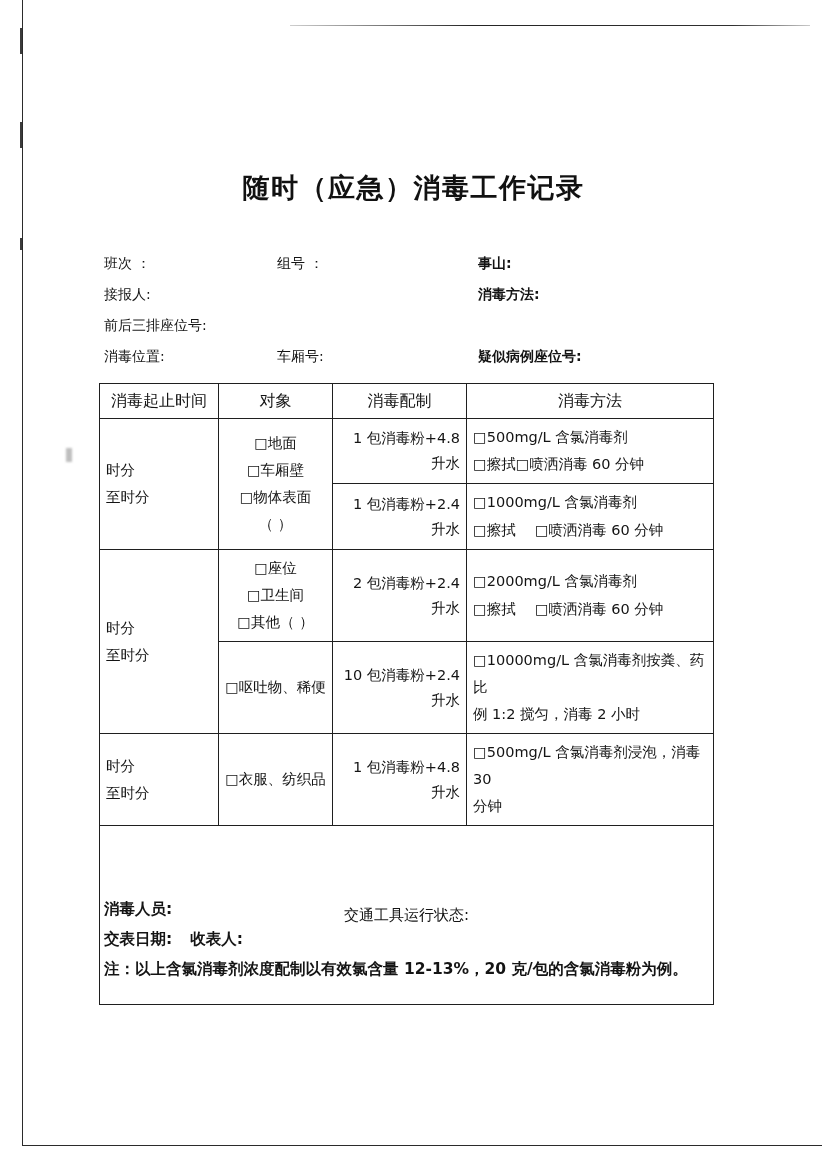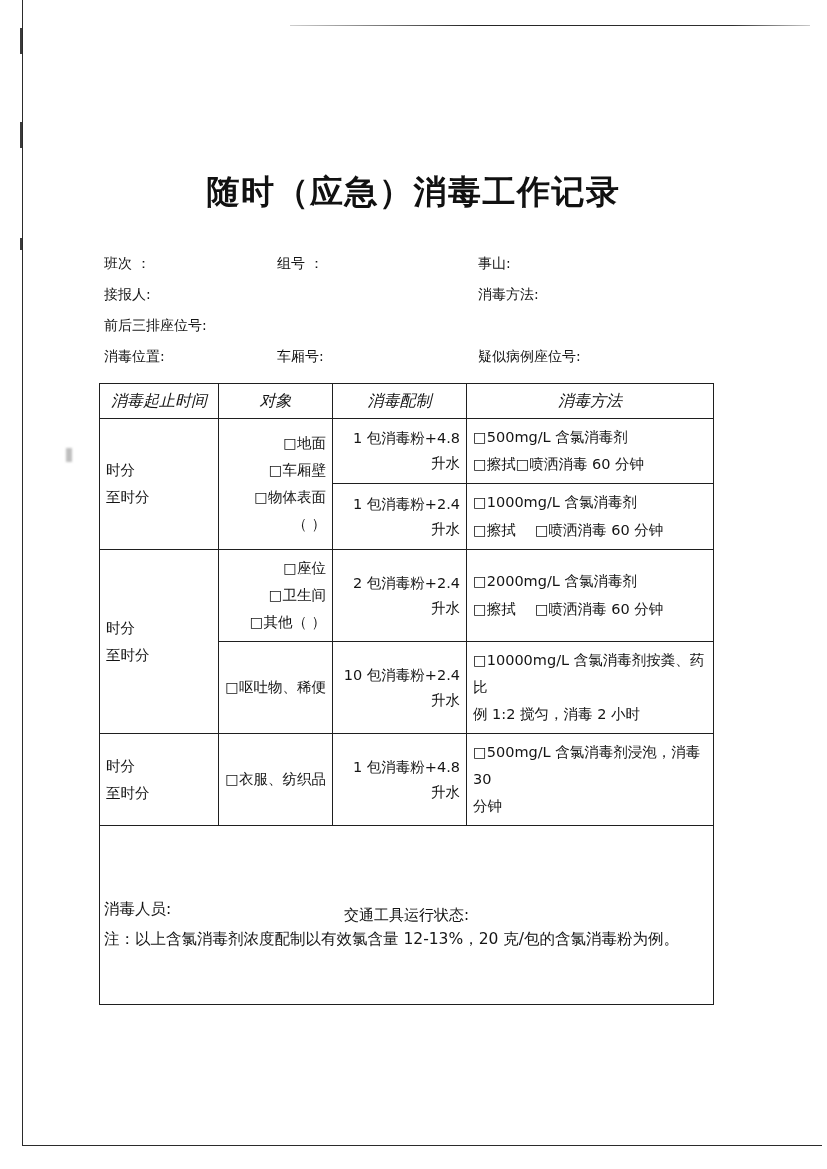--- a/index.html
+++ b/index.html
@@ -53,39 +53,39 @@
   }
 
   
   .doc-title {
     position: absolute;
     left: 0; top: 170px;
     width: 827px;
     text-align: center;
     font-family: "DejaVu Serif", "Liberation Serif", serif;
     font-weight: bold;
-    font-size: 33px;
+    font-size: 27px;
     letter-spacing: 1.5px;
     color: #111;
   }
 
   
   .header-block {
     position: absolute;
     left: 104px; top: 248px;
     width: 620px;
     font-size: 14px;
     line-height: 31px;
     color: #141414;
   }
   .hrow { position: relative; height: 31px; white-space: nowrap; }
   .hcell { position: absolute; top: 0; }
   .c1 { left: 0px; }
   .c2 { left: 173px; }
-  .c3 { left: 374px; }
+  .c3 { left: 374px; font-weight: bold; }
 
   
   .tbl {
     position: absolute;
     left: 99px; top: 383px;
     width: 614px;
     border-collapse: collapse;
     table-layout: fixed;
     font-size: 14.5px;
     color: #141414;
@@ -94,34 +94,33 @@
     border: 1px solid #1f1f1f;
     padding: 5px 6px;
     vertical-align: middle;
     font-weight: normal;
   }
   .tbl th {
     text-align: center;
     font-size: 16px;
     padding: 4px 6px;
     height: 26px;
-    font-style: italic;
   }
   .col-time  { width: 119px; }
   .col-obj   { width: 114px; }
   .col-prep  { width: 134px; }
   .col-meth  { width: 247px; }
 
   .time-cell {
     text-align: left;
     padding-left: 8px;
     line-height: 27px;
   }
   .obj-cell {
-    text-align: right;
+    text-align: center;
     padding-left: 9px;
     line-height: 27px;
   }
   .prep-cell {
     text-align: right;
     line-height: 25px;
   }
   .meth-cell {
     text-align: left;
     padding-left: 7px;
@@ -140,21 +139,21 @@
 
   
   .footer-block {
     position: absolute;
     left: 104px; top: 894px;
     width: 640px;
     font-size: 15.5px;
     line-height: 30px;
     color: #141414;
   }
-  .frow { white-space: nowrap; }
+  .frow { white-space: nowrap; font-weight: bold; }
   .frow .gap { display: inline-block; width: 18px; }
 </style>
 </head>
 <body>
 
 <div class="scan-frame-left"></div>
 <div class="scan-frame-bottom"></div>
 <div class="scan-top-line"></div>
 <div class="scan-tick t1"></div>
 <div class="scan-tick t2"></div>
@@ -279,15 +278,18 @@
       </td>
     </tr>
   </tbody>
 </table>
 
 <div class="footer-block">
   <div class="frow">
     <span>消毒人员:</span>
   </div>
   <div class="frow">
+    <span>交表日期:</span><span class="gap"></span><span>收表人:</span>
+  </div>
+  <div class="frow">
     <span>注：以上含氯消毒剂浓度配制以有效氯含量 12-13%，20 克/包的含氯消毒粉为例。</span>
   </div>
 </div>
 
 </body></html>

